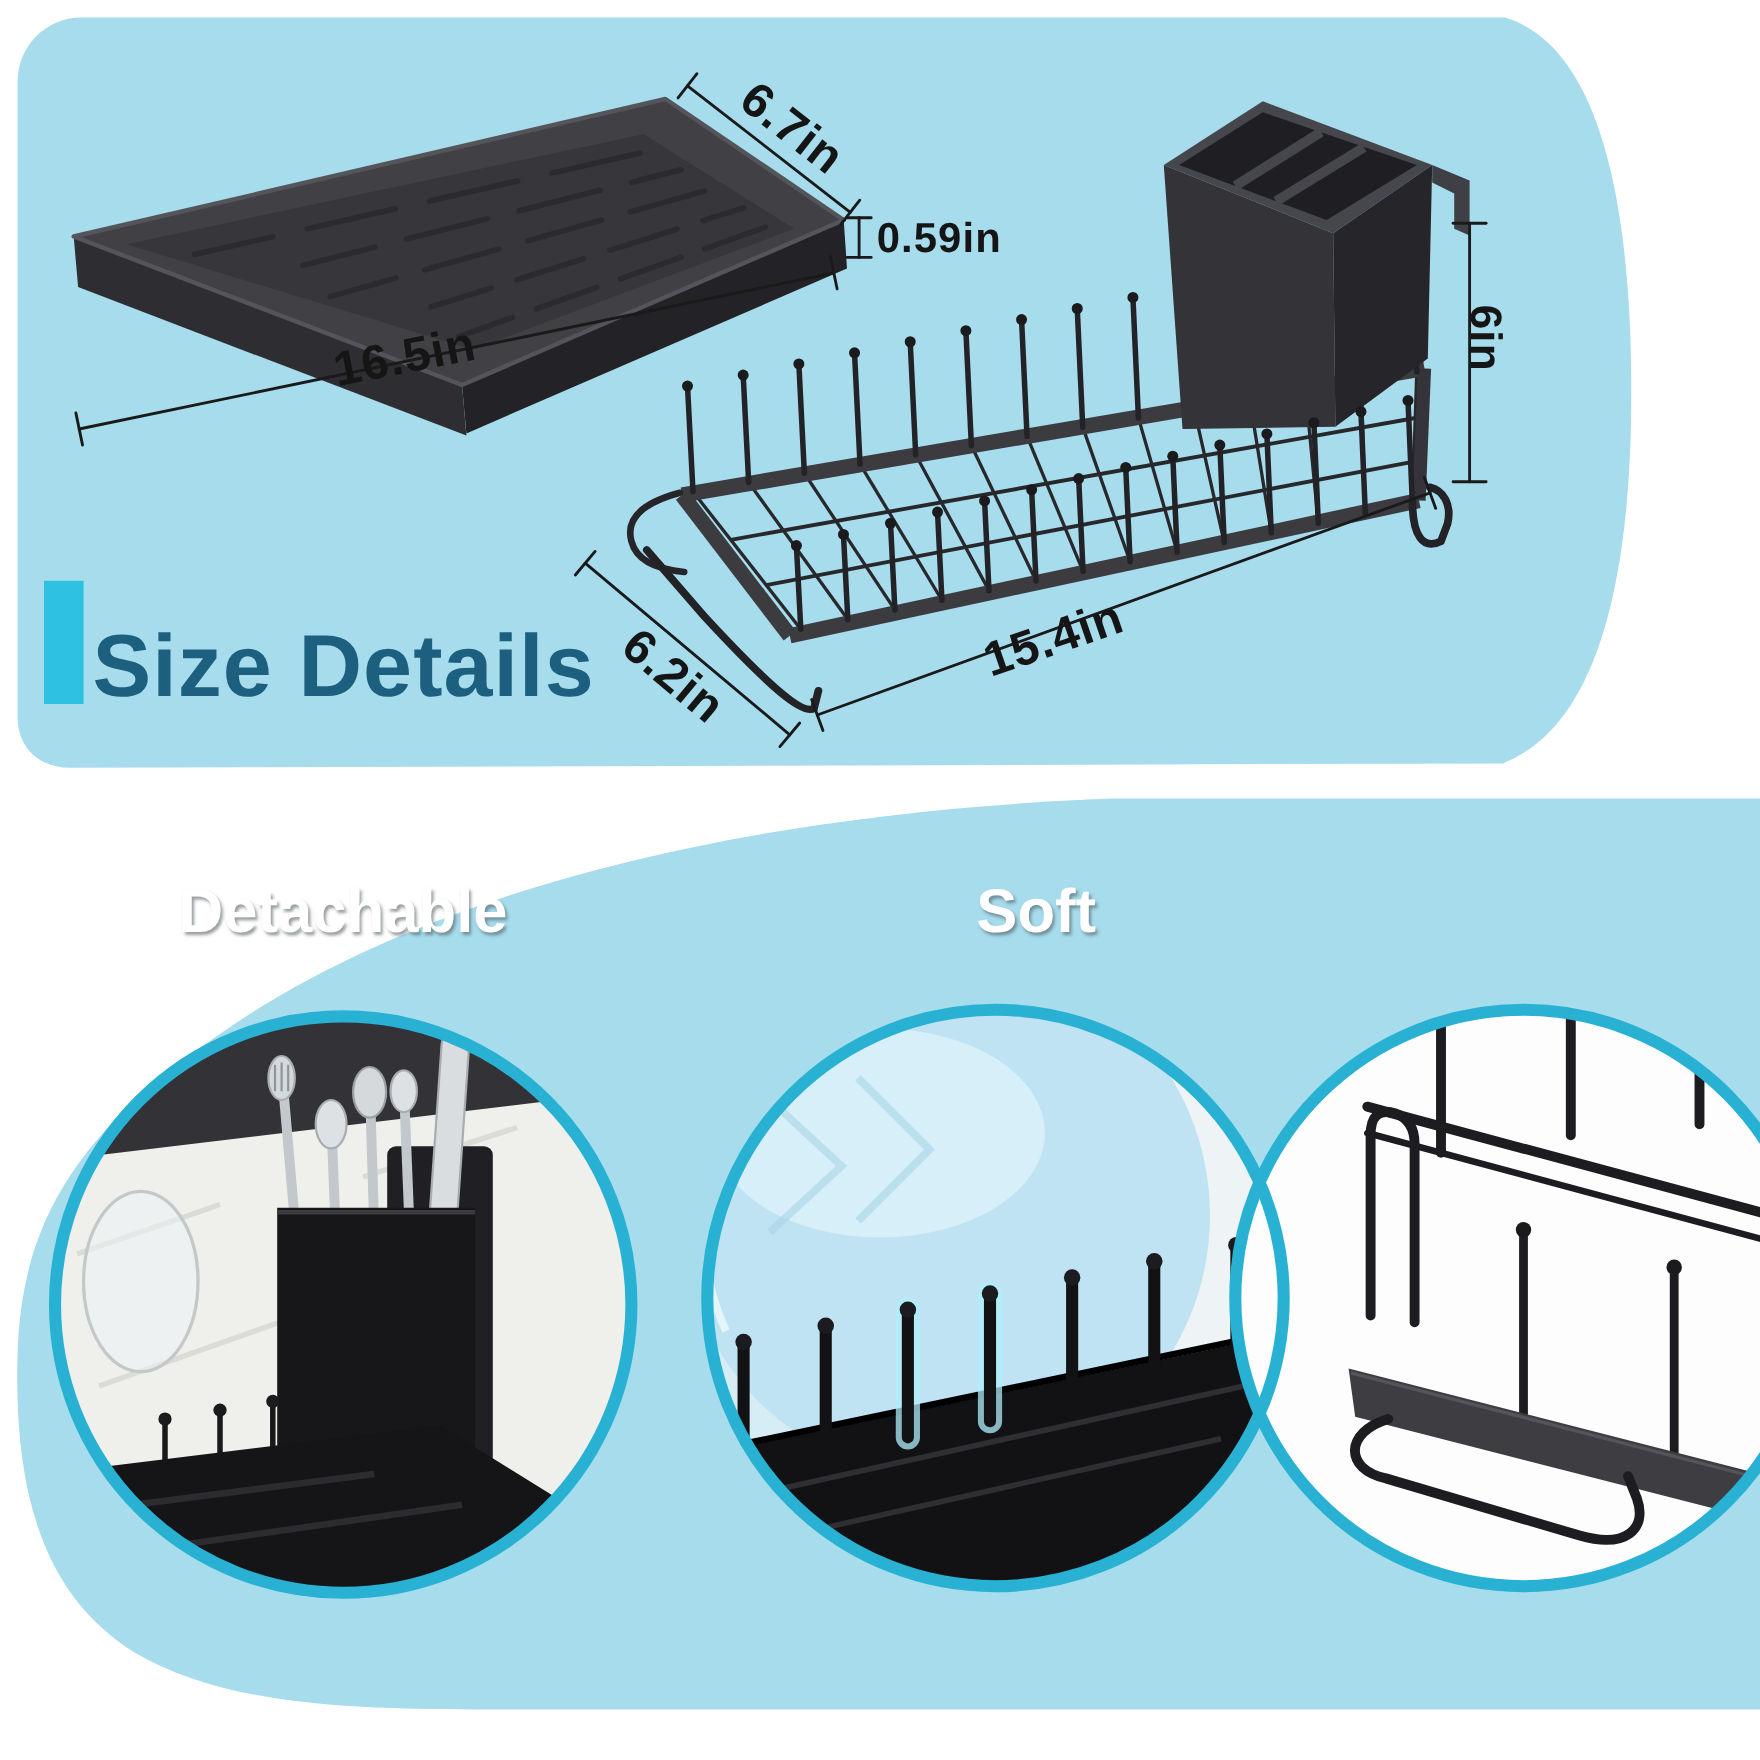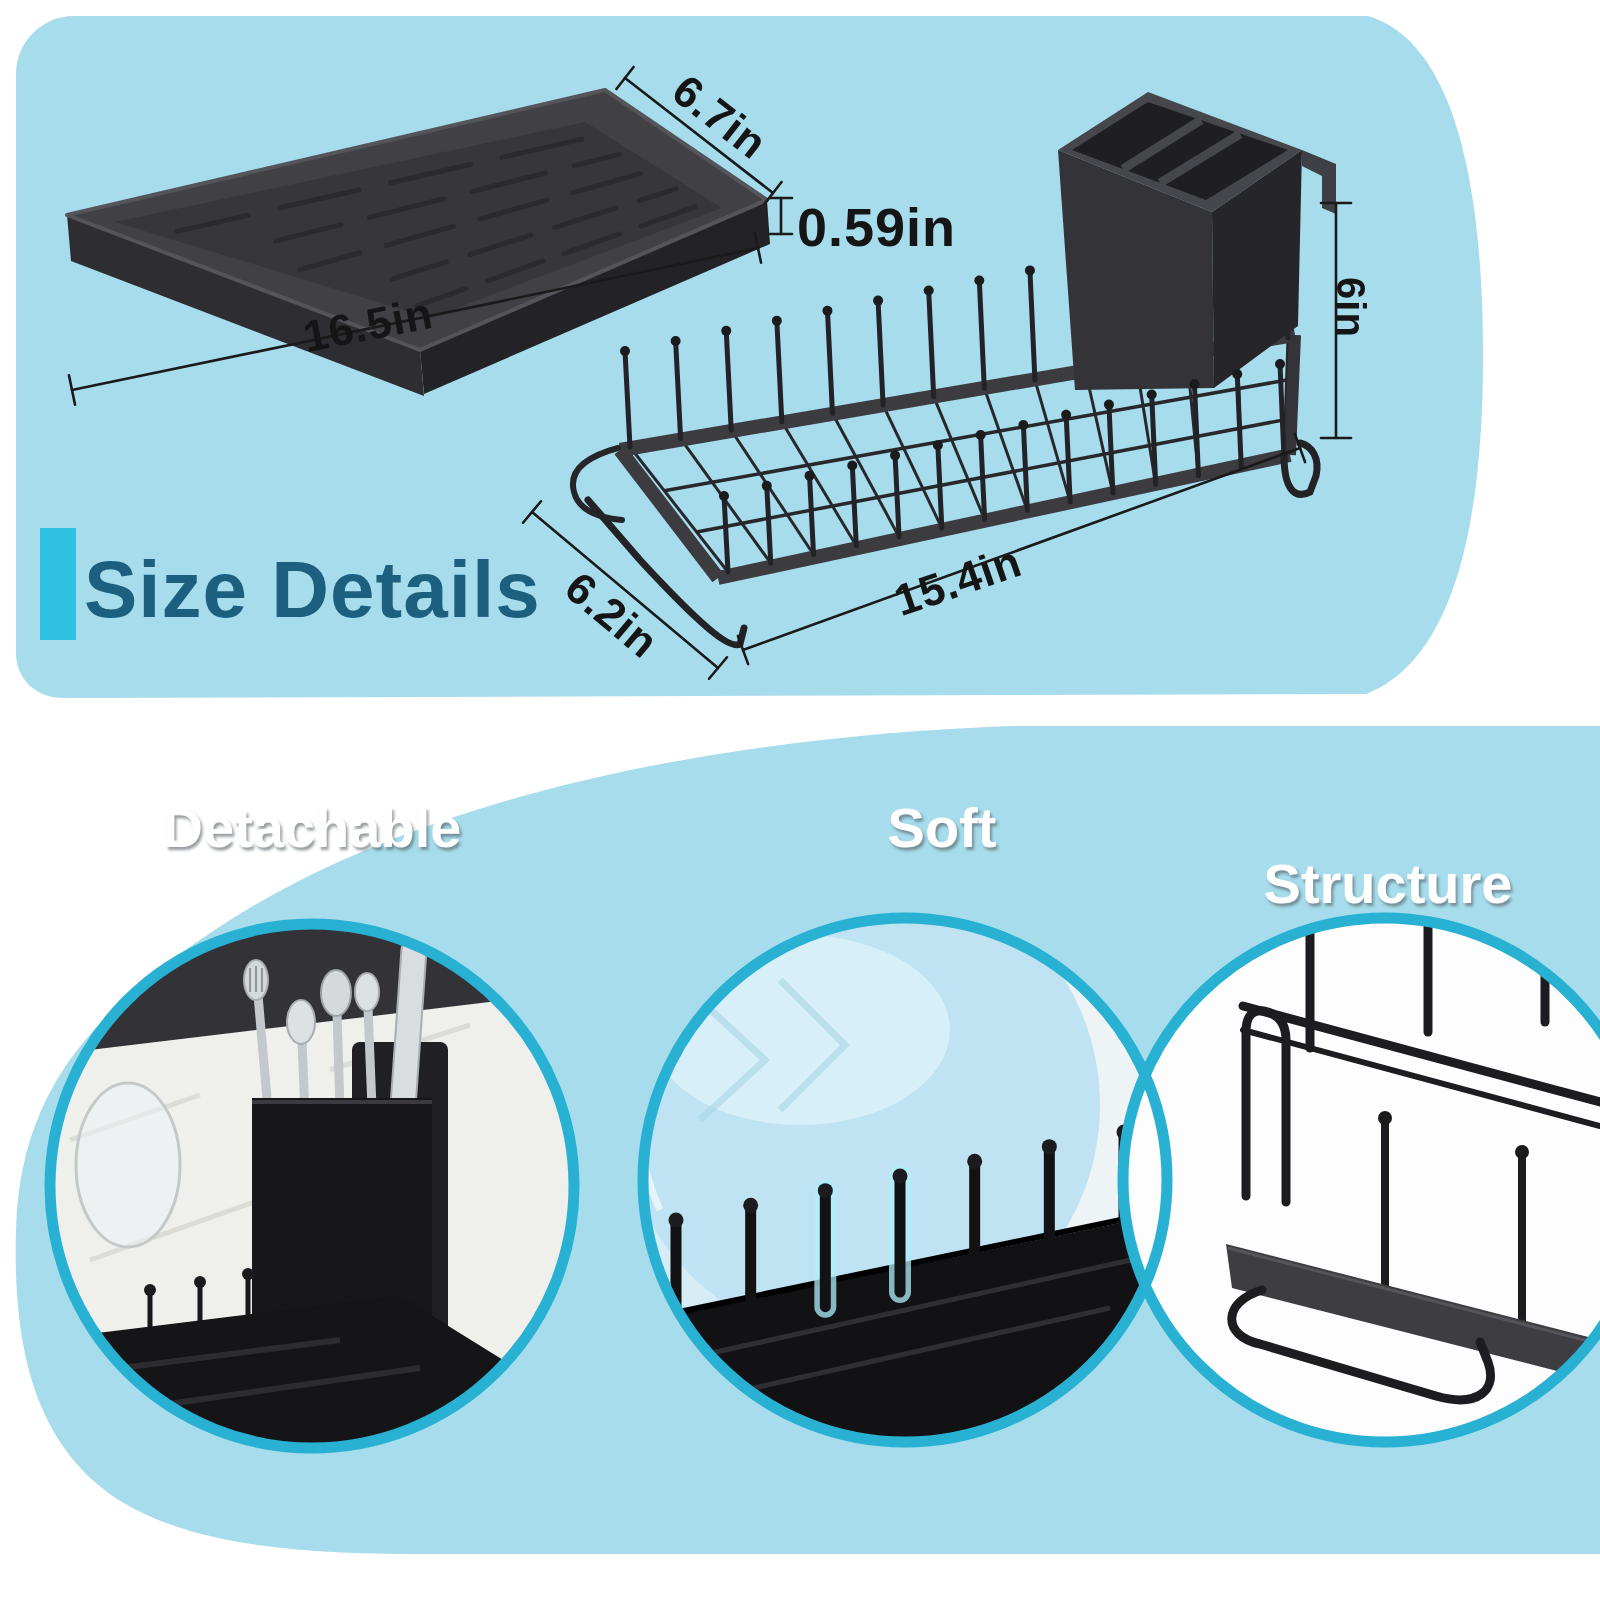--- a/index.html
+++ b/index.html
@@ -5,21 +5,21 @@
   :root{
     --blue:#a6dcec; --accent:#2fc1e1; --title:#1c5f7e;
     --ring:#29b1d3; --dimline:#1a1a1a; --dark:#3a3a3f;
   }
   html,body{margin:0;padding:0;background:#ffffff;}
   body{width:1600px;height:1600px;overflow:hidden;font-family:"Liberation Sans",sans-serif;}
   #canvas{position:relative;width:1600px;height:1600px;}
   #scene{position:absolute;left:0;top:0;}
   .dline{stroke:var(--dimline);stroke-width:2.6;stroke-linecap:round;}
   .dim-label{position:absolute;font-weight:bold;color:#151515;font-size:44px;text-align:center;letter-spacing:1px;white-space:nowrap;}
-  #size-title{position:absolute;left:84px;top:544px;font-size:80px;font-weight:bold;color:var(--title);letter-spacing:1px;white-space:nowrap;text-align:center;}
+  #size-title{position:absolute;left:84px;top:560px;font-size:80px;font-weight:bold;color:var(--title);letter-spacing:1px;white-space:nowrap;text-align:center;}
   #accent-bar{position:absolute;left:40px;top:528px;width:36px;height:112px;background:var(--accent);}
   .feature-title{position:absolute;width:500px;text-align:center;color:#ffffff;font-weight:bold;font-size:56px;line-height:56px;text-shadow:2px 3px 3px rgba(80,90,95,.6);}
 </style>
 </head>
 <body>
 
 <div id="canvas">
 
 <svg id="scene" width="1600" height="1600" viewBox="0 0 1600 1600">
 
@@ -277,30 +277,29 @@
 
   <circle cx="312" cy="1186" r="262" fill="none" stroke-width="11" style="stroke:var(--ring)"></circle>
   <circle cx="905" cy="1180" r="262" fill="none" stroke-width="11" style="stroke:var(--ring)"></circle>
   <circle cx="1385" cy="1180" r="262" fill="none" stroke-width="11" style="stroke:var(--ring)"></circle>
 </svg>
 
 <div id="accent-bar"></div>
 <div id="size-title">Size Details</div>
 
 <div class="dim-label" style="left:640px;top:92px;width:160px;transform:rotate(38deg);">6.7in</div>
-<div class="dim-label" style="left:797px;top:196px;width:170px;font-size:54px;text-align:left;">0.59in</div>
+<div class="dim-label" style="left:797px;top:196px;width:170px;font-size:38px;text-align:left;">0.59in</div>
 <div class="dim-label" style="left:268px;top:300px;width:200px;transform:rotate(-11deg);">16.5in</div>
 <div class="dim-label" style="left:532px;top:590px;width:160px;transform:rotate(40deg);">6.2in</div>
 <div class="dim-label" style="left:858px;top:556px;width:200px;transform:rotate(-19deg);">15.4in</div>
 <div class="dim-label" style="left:1270px;top:285px;width:160px;font-size:40px;transform:rotate(90deg);">6in</div>
 
 <div class="feature-title" style="left:62px;top:800px;">
   <span>Detachable</span><br>
 </div>
 <div class="feature-title" style="left:692px;top:800px;">
   <span>Soft</span><br>
 </div>
 <div class="feature-title" style="left:1138px;top:800px;">
   <br>
-  <span>Structure</span>
 </div>
 
 </div>
 
 </body></html>

